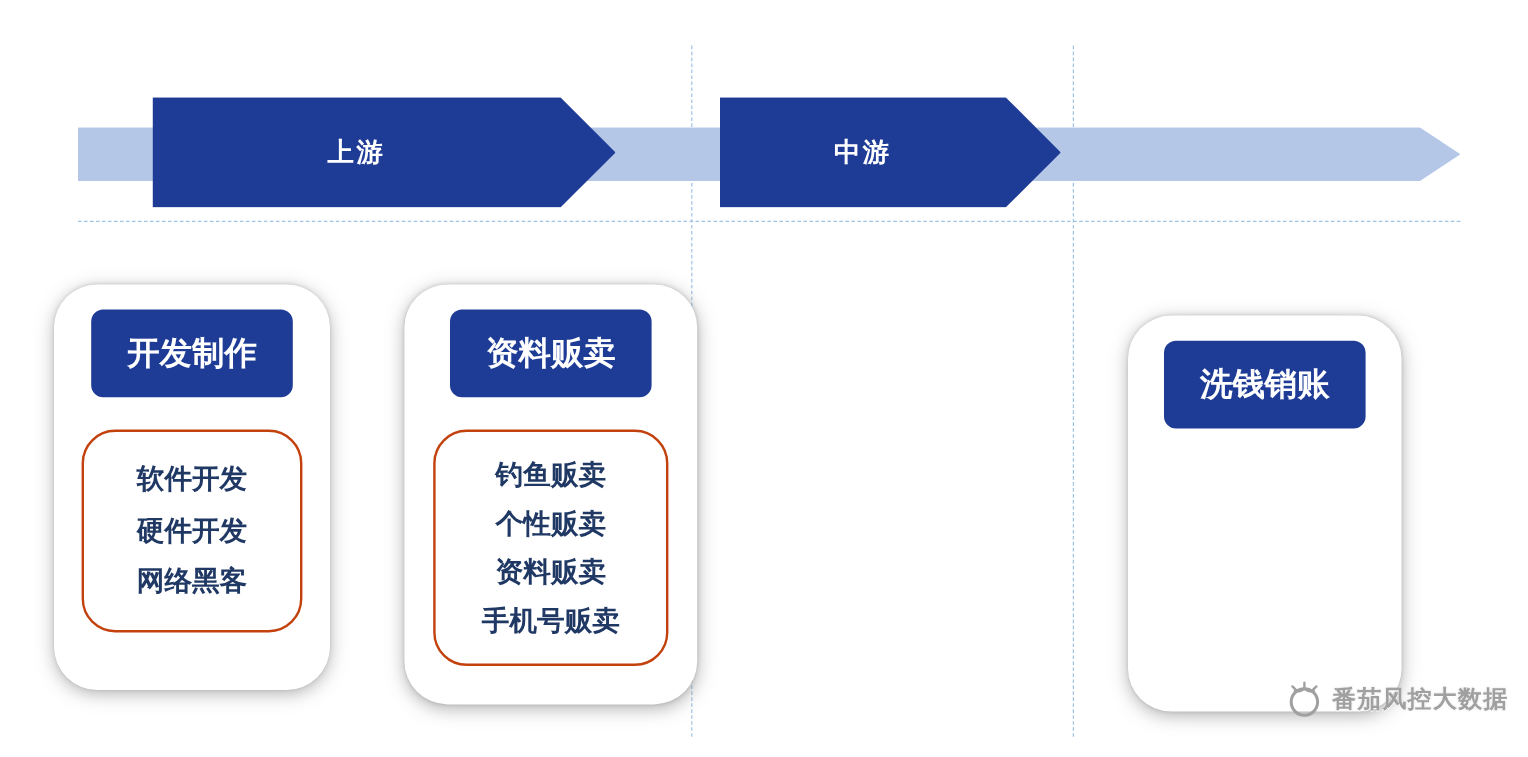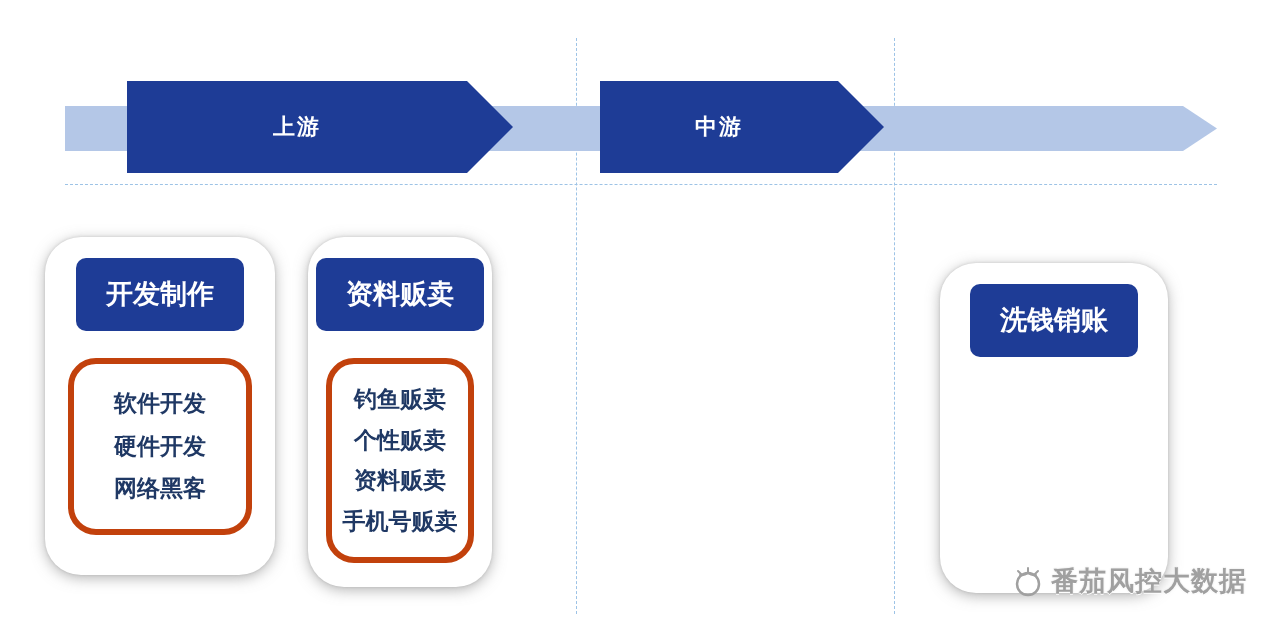--- a/index.html
+++ b/index.html
@@ -58,41 +58,41 @@
   .card {
     position: absolute;
     background: #ffffff;
     border-radius: 36px;
     box-shadow: 0 3px 14px rgba(110,110,110,0.50), 0 0 3px rgba(150,150,150,0.35);
     display: flex;
     flex-direction: column;
     align-items: center;
   }
   .card-1 { left: 45px;  top: 237px; width: 230px; height: 338px; }
-  .card-2 { left: 308px; top: 237px; width: 184px; height: 350px; }
+  .card-2 { left: 337px; top: 237px; width: 244px; height: 350px; }
   .card-3 { left: 618px; top: 228px; width: 224px; height: 340px; }
   .card-4 { left: 940px; top: 228px; width: 228px; height: 330px; margin-top: 35px; }
 
   .card-header {
     margin-top: 21px;
     background: #1e3c96;
     color: #ffffff;
     border-radius: 10px;
     font-size: 27px;
     font-weight: bold;
     padding: 23px 30px;
     line-height: 1;
     white-space: nowrap;
   }
 
   .card-list {
     margin-top: 27px;
     width: 80%;
     flex: 0 0 auto;
-    border: 6px solid #c2410c;
+    border: 2px solid #c2410c;
     border-radius: 28px;
     padding: 26px 6px;
     display: flex;
     flex-direction: column;
     align-items: center;
     justify-content: center;
     gap: 15px;
   }
   .card-2 .card-list { padding: 22px 6px; gap: 13px; justify-content: center; }
 
@@ -101,26 +101,26 @@
     font-size: 23px;
     font-weight: 600;
     line-height: 1.2;
     text-align: center;
     white-space: nowrap;
   }
 
   
   .watermark {
     position: absolute;
-    right: 26px; bottom: 32px;
+    right: 16px; bottom: 32px;
     display: flex;
     align-items: center;
     gap: 6px;
     color: #a0a0a0;
-    font-size: 27px;
+    font-size: 20px;
     font-weight: bold;
     text-shadow: 0 1px 0 #ffffff, 0 0 2px #d9d9d9;
     letter-spacing: 1px;
   }
   .watermark svg { display: block; }
 </style>
 </head>
 <body>
 
 <div class="canvas">

